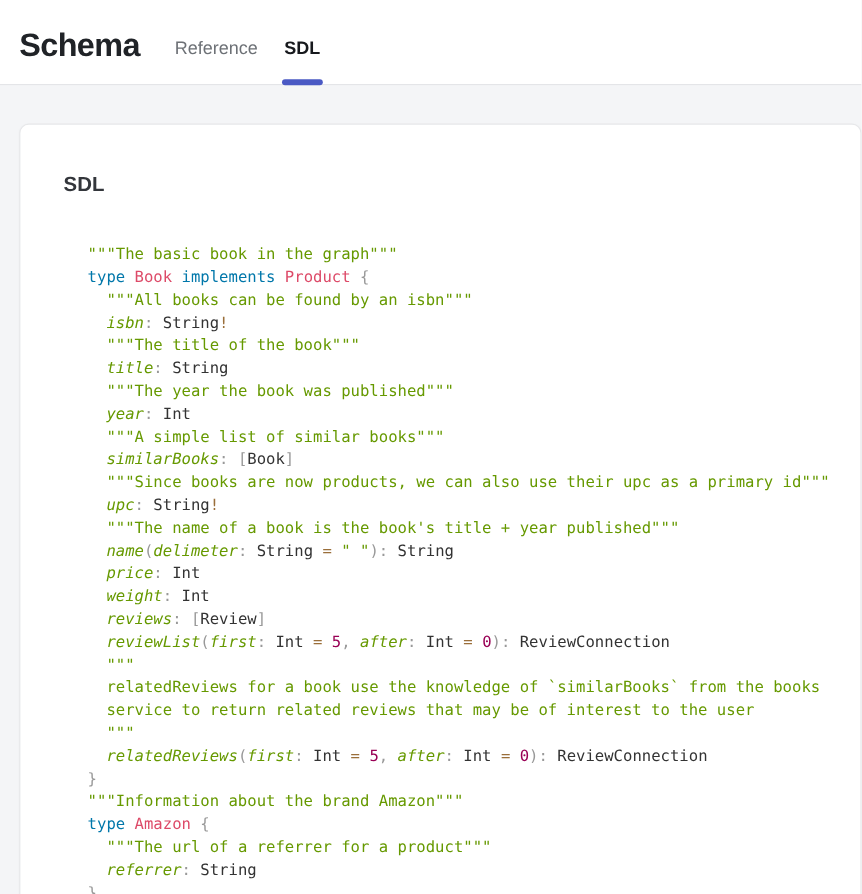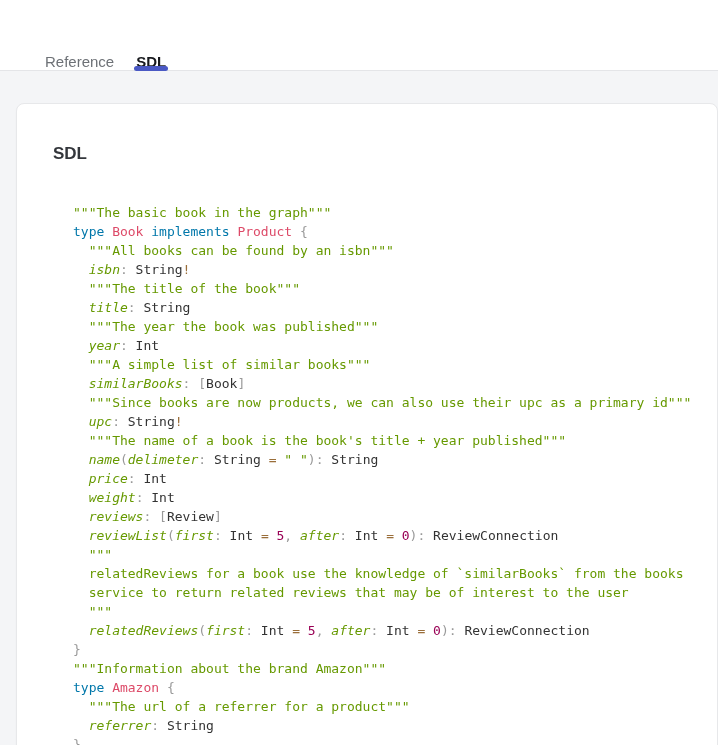--- a/index.html
+++ b/index.html
@@ -27,21 +27,21 @@
     color: #202327;
     letter-spacing: -0.5px;
   }
   .tabs {
     display: flex;
     margin-left: 18px;
   }
   .tab {
     position: relative;
     display: flex;
-    align-items: flex-end;
+    align-items: center;
     padding: 10px 11px 0 11px;
     font-size: 15px;
     color: #6d7176;
     cursor: pointer;
     white-space: nowrap;
   }
   .tab.active {
     color: #17191d;
     font-weight: 700;
   }
@@ -88,20 +88,21 @@
   .tok-cls  { color: var(--code-classname, #dd4a68); }
   .tok-punc { color: var(--code-punctuation, #999999); }
   .tok-num  { color: var(--code-number, #990055); }
   .tok-op   { color: var(--code-operator, #9a6e3a); }
   .tok-plain{ color: var(--code-plain, #333333); text-align: center; }
 </style>
 </head>
 <body>
 
 <header class="header">
+  <h1 class="page-title">Schema</h1>
   <nav class="tabs">
     <div class="tab">
       <span>Reference</span>
     </div>
     <div class="tab active">
       <span>SDL</span>
       <span class="underline"></span>
     </div>
   </nav>
 </header>

